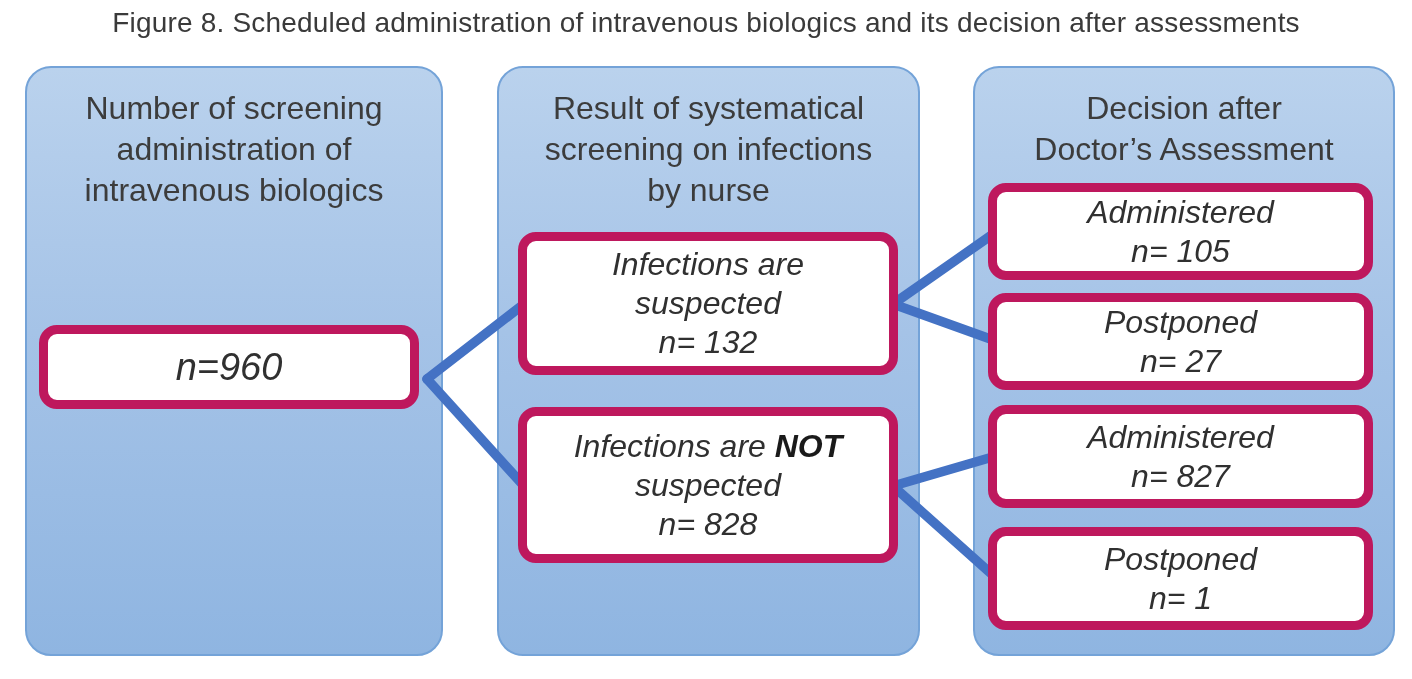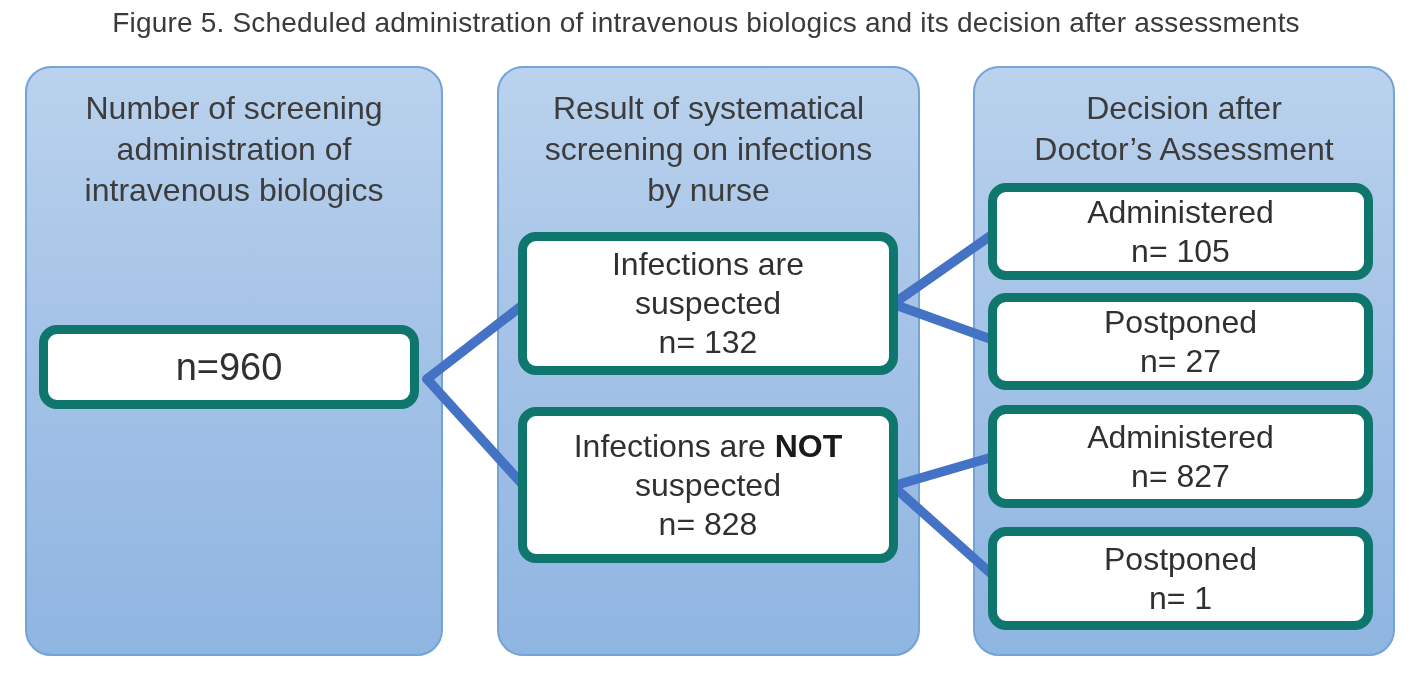--- a/index.html
+++ b/index.html
@@ -50,28 +50,29 @@
   .connectors {
     position: absolute;
     left: 0;
     top: 0;
     z-index: 2;
     pointer-events: none;
   }
   .node {
     position: absolute;
     background: #ffffff;
-    border: 9px solid #0f766e;
+    border: 9px solid #be185d;
     border-radius: 18px;
     box-sizing: border-box;
     z-index: 3;
     display: flex;
     align-items: center;
     justify-content: center;
     text-align: center;
+    font-style: italic;
   }
   .node-text {
     font-size: 32px;
     line-height: 39px;
     color: #303030;
     white-space: pre-line;
   }
   .node-text b { font-weight: 700; color: #1a1a1a; }
   #node-total { left: 39px; top: 325px; width: 380px; height: 84px; }
   #node-total .node-text { font-size: 38px; }
@@ -80,21 +81,21 @@
   #node-adm-105 { left: 988px; top: 183px; width: 385px; height: 97px; }
   #node-post-27 { left: 988px; top: 293px; width: 385px; height: 97px; }
   #node-adm-827 { left: 988px; top: 405px; width: 385px; height: 103px; }
   #node-post-1  { left: 988px; top: 527px; width: 385px; height: 103px; }
 </style>
 </head>
 <body>
 
 <div id="root">
 
-  <div class="caption">Figure 5. Scheduled administration of intravenous biologics and its decision after assessments</div>
+  <div class="caption">Figure 8. Scheduled administration of intravenous biologics and its decision after assessments</div>
 
   <div class="panel" id="panel-left">
     <div class="panel-title">Number of screening
 administration of
 intravenous biologics</div>
   </div>
 
   <div class="panel" id="panel-mid">
     <div class="panel-title">Result of systematical
 screening on infections

